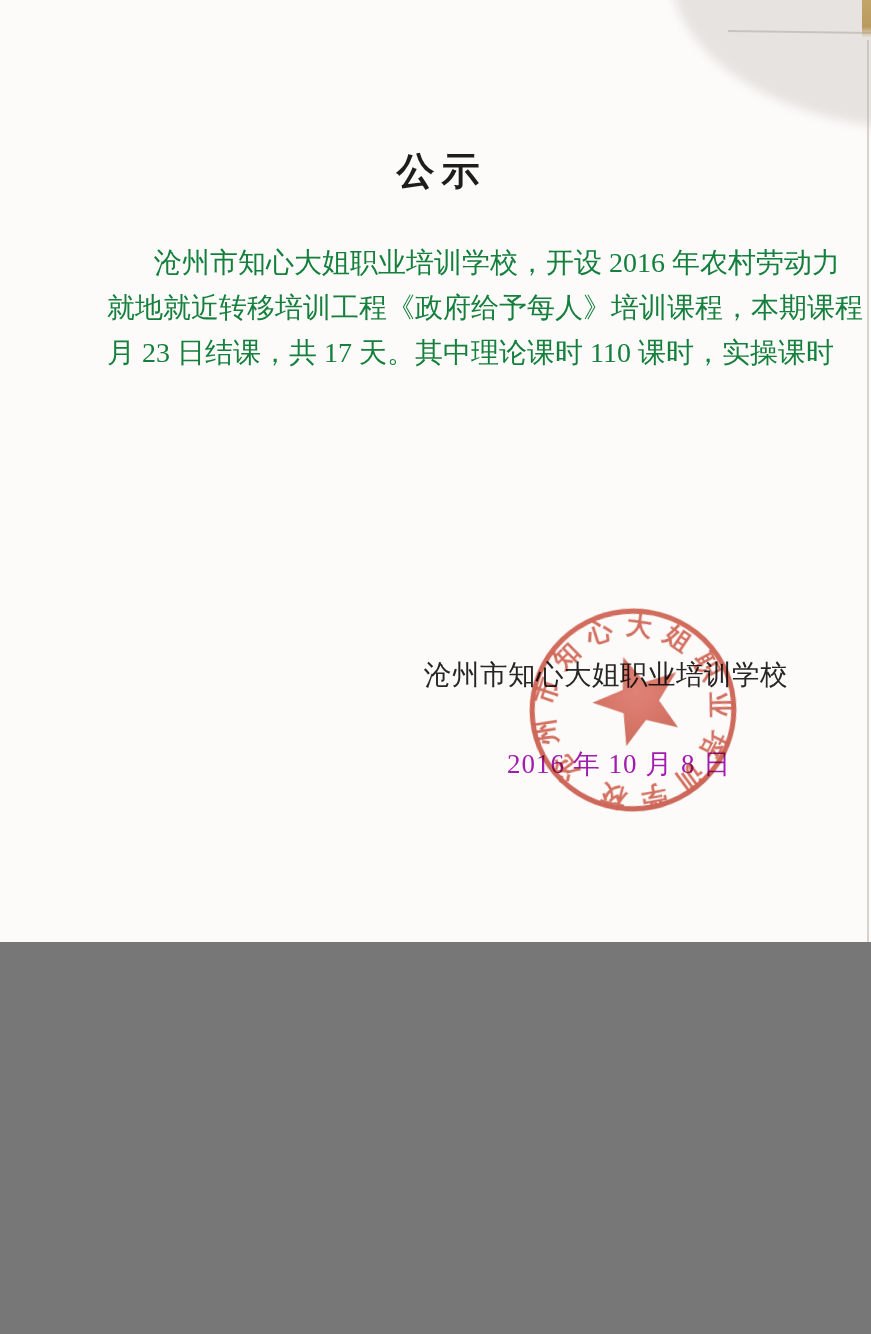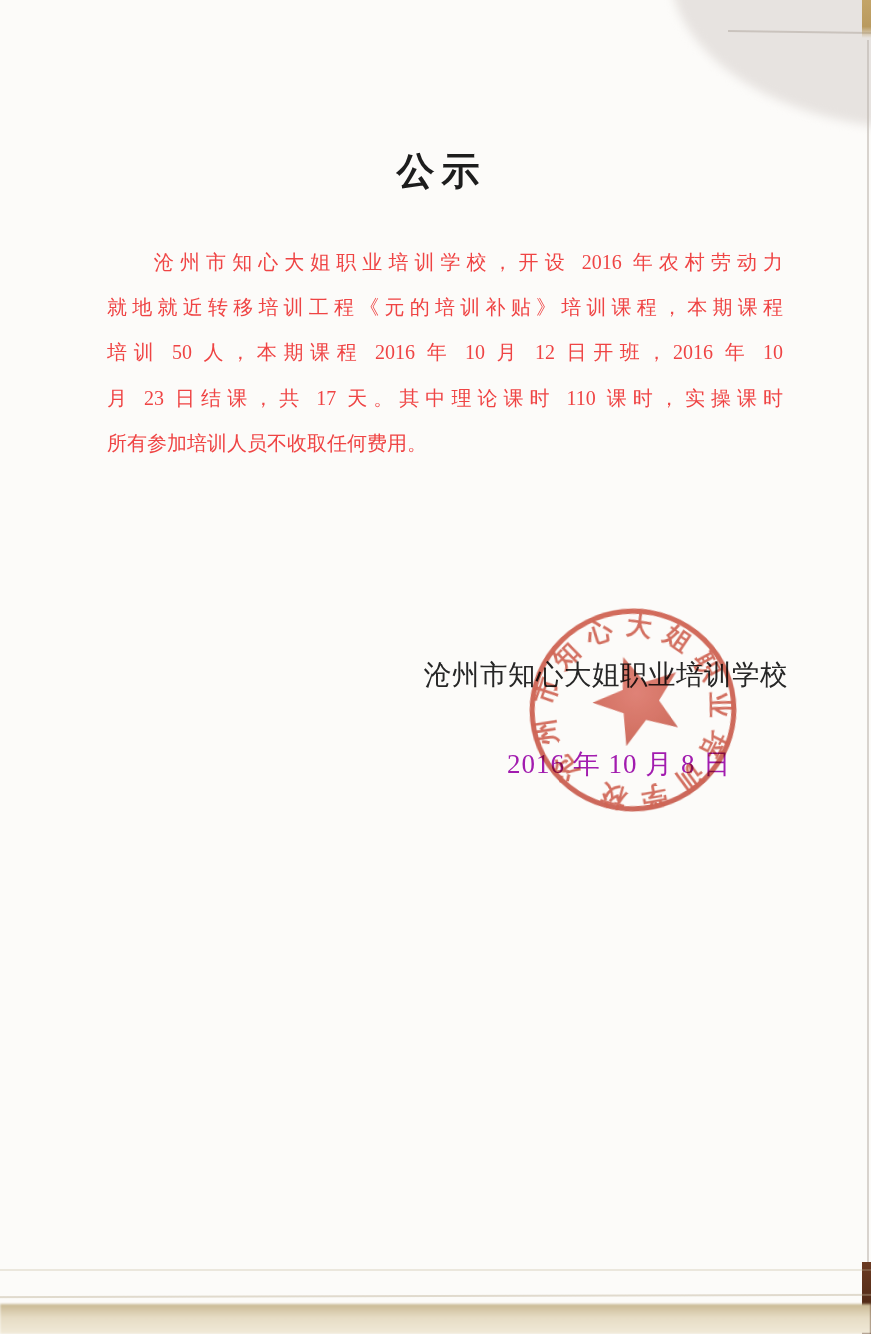--- a/index.html
+++ b/index.html
@@ -1,18 +1,18 @@
 <!DOCTYPE html>
 <html><head>
 <meta charset="utf-8">
 <style>
   html,body{margin:0;padding:0;background:#777;}
   #page{
     position:relative;
-    width:871px;height:1334px;
+    width:871px;height:942px;
     margin:0 auto;
     background:#fcfbf9;
     overflow:hidden;
     font-family:"Liberation Serif", serif;
     color:#2b2b2b;
   }
   
   .shadow-topright{
     position:absolute;left:670px;top:-190px;width:520px;height:320px;
     border-radius:50%;
@@ -59,23 +59,23 @@
     text-align:center;
     font-family:"Liberation Sans", sans-serif;
     font-weight:bold;
     font-size:38px;
     letter-spacing:7px;
     color:#1d1d1d;
     transform:translateX(6px);
   }
   .body-text{
     position:absolute;left:107px;top:240px;width:676px;
-    font-size:20px;
+    font-size:28px;
     line-height:45.2px;
-    color:#ef4444;
+    color:#15803d;
   }
   .body-line{
     text-align:justify;
     text-align-last:justify;
     white-space:nowrap;
   }
   .body-line.first{ padding-left:47px; }
   .body-line.last{ text-align-last:left; }
   .signature{
     position:absolute;left:424px;top:657px;
@@ -109,24 +109,22 @@
   <div class="edge-right"></div>
   <div class="edge-dark-br"></div>
   <div class="pageline-1"></div>
   <div class="pageline-2"></div>
   <div class="bottom-band"></div>
 
   <div class="doc-title">公示</div>
 
   <div class="body-text">
     <div class="body-line first">沧州市知心大姐职业培训学校，开设 2016 年农村劳动力</div>
-    <div class="body-line">就地就近转移培训工程《元的培训补贴》培训课程，本期课程</div>
-    <div class="body-line">培训 50 人，本期课程 2016 年 10 月 12 日开班，2016 年 10</div>
+    <div class="body-line">就地就近转移培训工程《政府给予每人》培训课程，本期课程</div>
     <div class="body-line">月 23 日结课，共 17 天。其中理论课时 110 课时，实操课时</div>
-    <div class="body-line last">所有参加培训人员不收取任何费用。</div>
   </div>
 
   <div class="signature">沧州市知心大姐职业培训学校</div>
   <div class="doc-date">2016 年 10 月 8 日</div>
 
   <svg class="seal" viewBox="0 0 212 208">
     <defs>
       <path id="ringPath" d="M 50,160 A 78,76 0 1 1 160,160 A 78,76 0 0 1 50,160" fill="none"></path>
       <radialGradient id="inkFade" cx="50%" cy="45%" r="65%">
         <stop offset="0%" stop-color="#d8584a"></stop>

